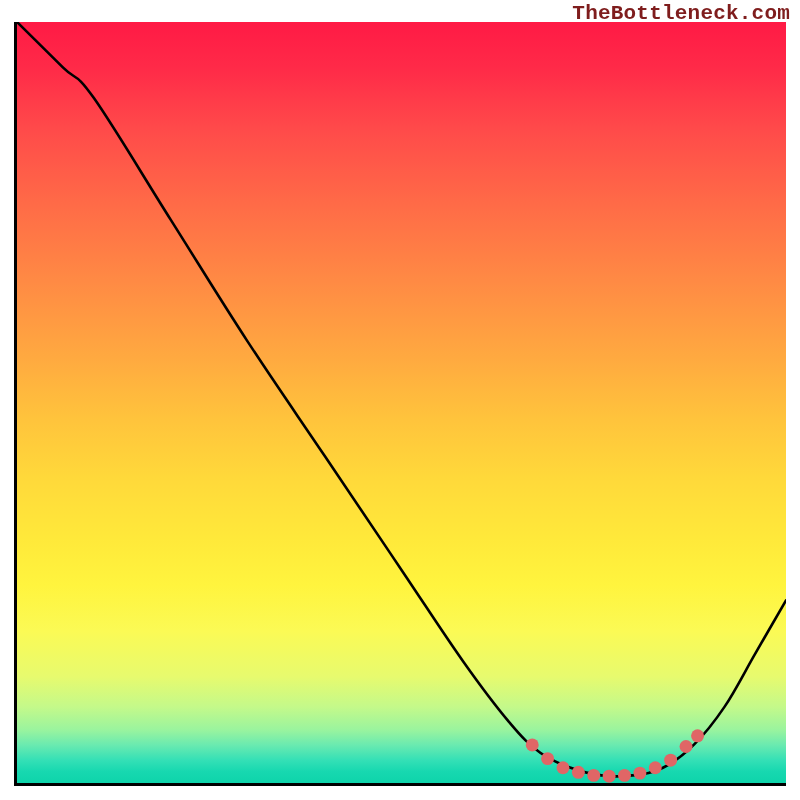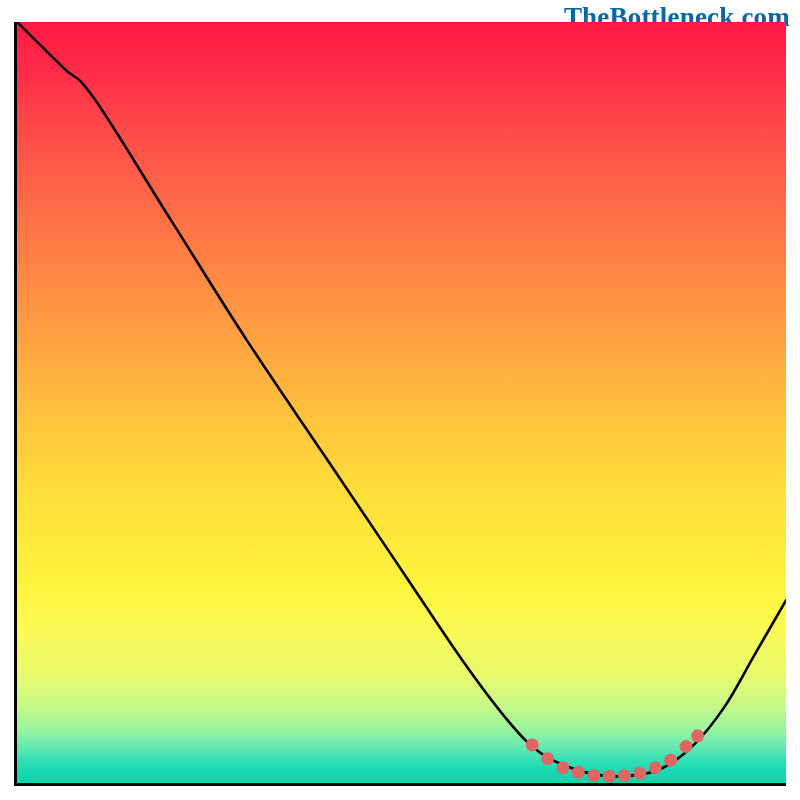--- a/index.html
+++ b/index.html
@@ -46,24 +46,24 @@
   .curve-svg {
     position: absolute;
     left: 0; top: 0;
     width: 100%; height: 100%;
     overflow: visible;
   }
   .watermark {
     position: absolute;
     top: 2px;
     right: 10px;
-    font-family: Liberation Serif, serif;
-    font-size: 27px;
+    font-family: Liberation Mono, monospace;
+    font-size: 21px;
     font-weight: 600;
-    color: #0369a1;
+    color: #7f1d1d;
     letter-spacing: 0.2px;
   }
 </style>
 </head>
 <body>
 
 <div class="chart-container">
   <div class="watermark">TheBottleneck.com</div>
   <div class="plot-area">
     <div class="gradient-bg"></div>

